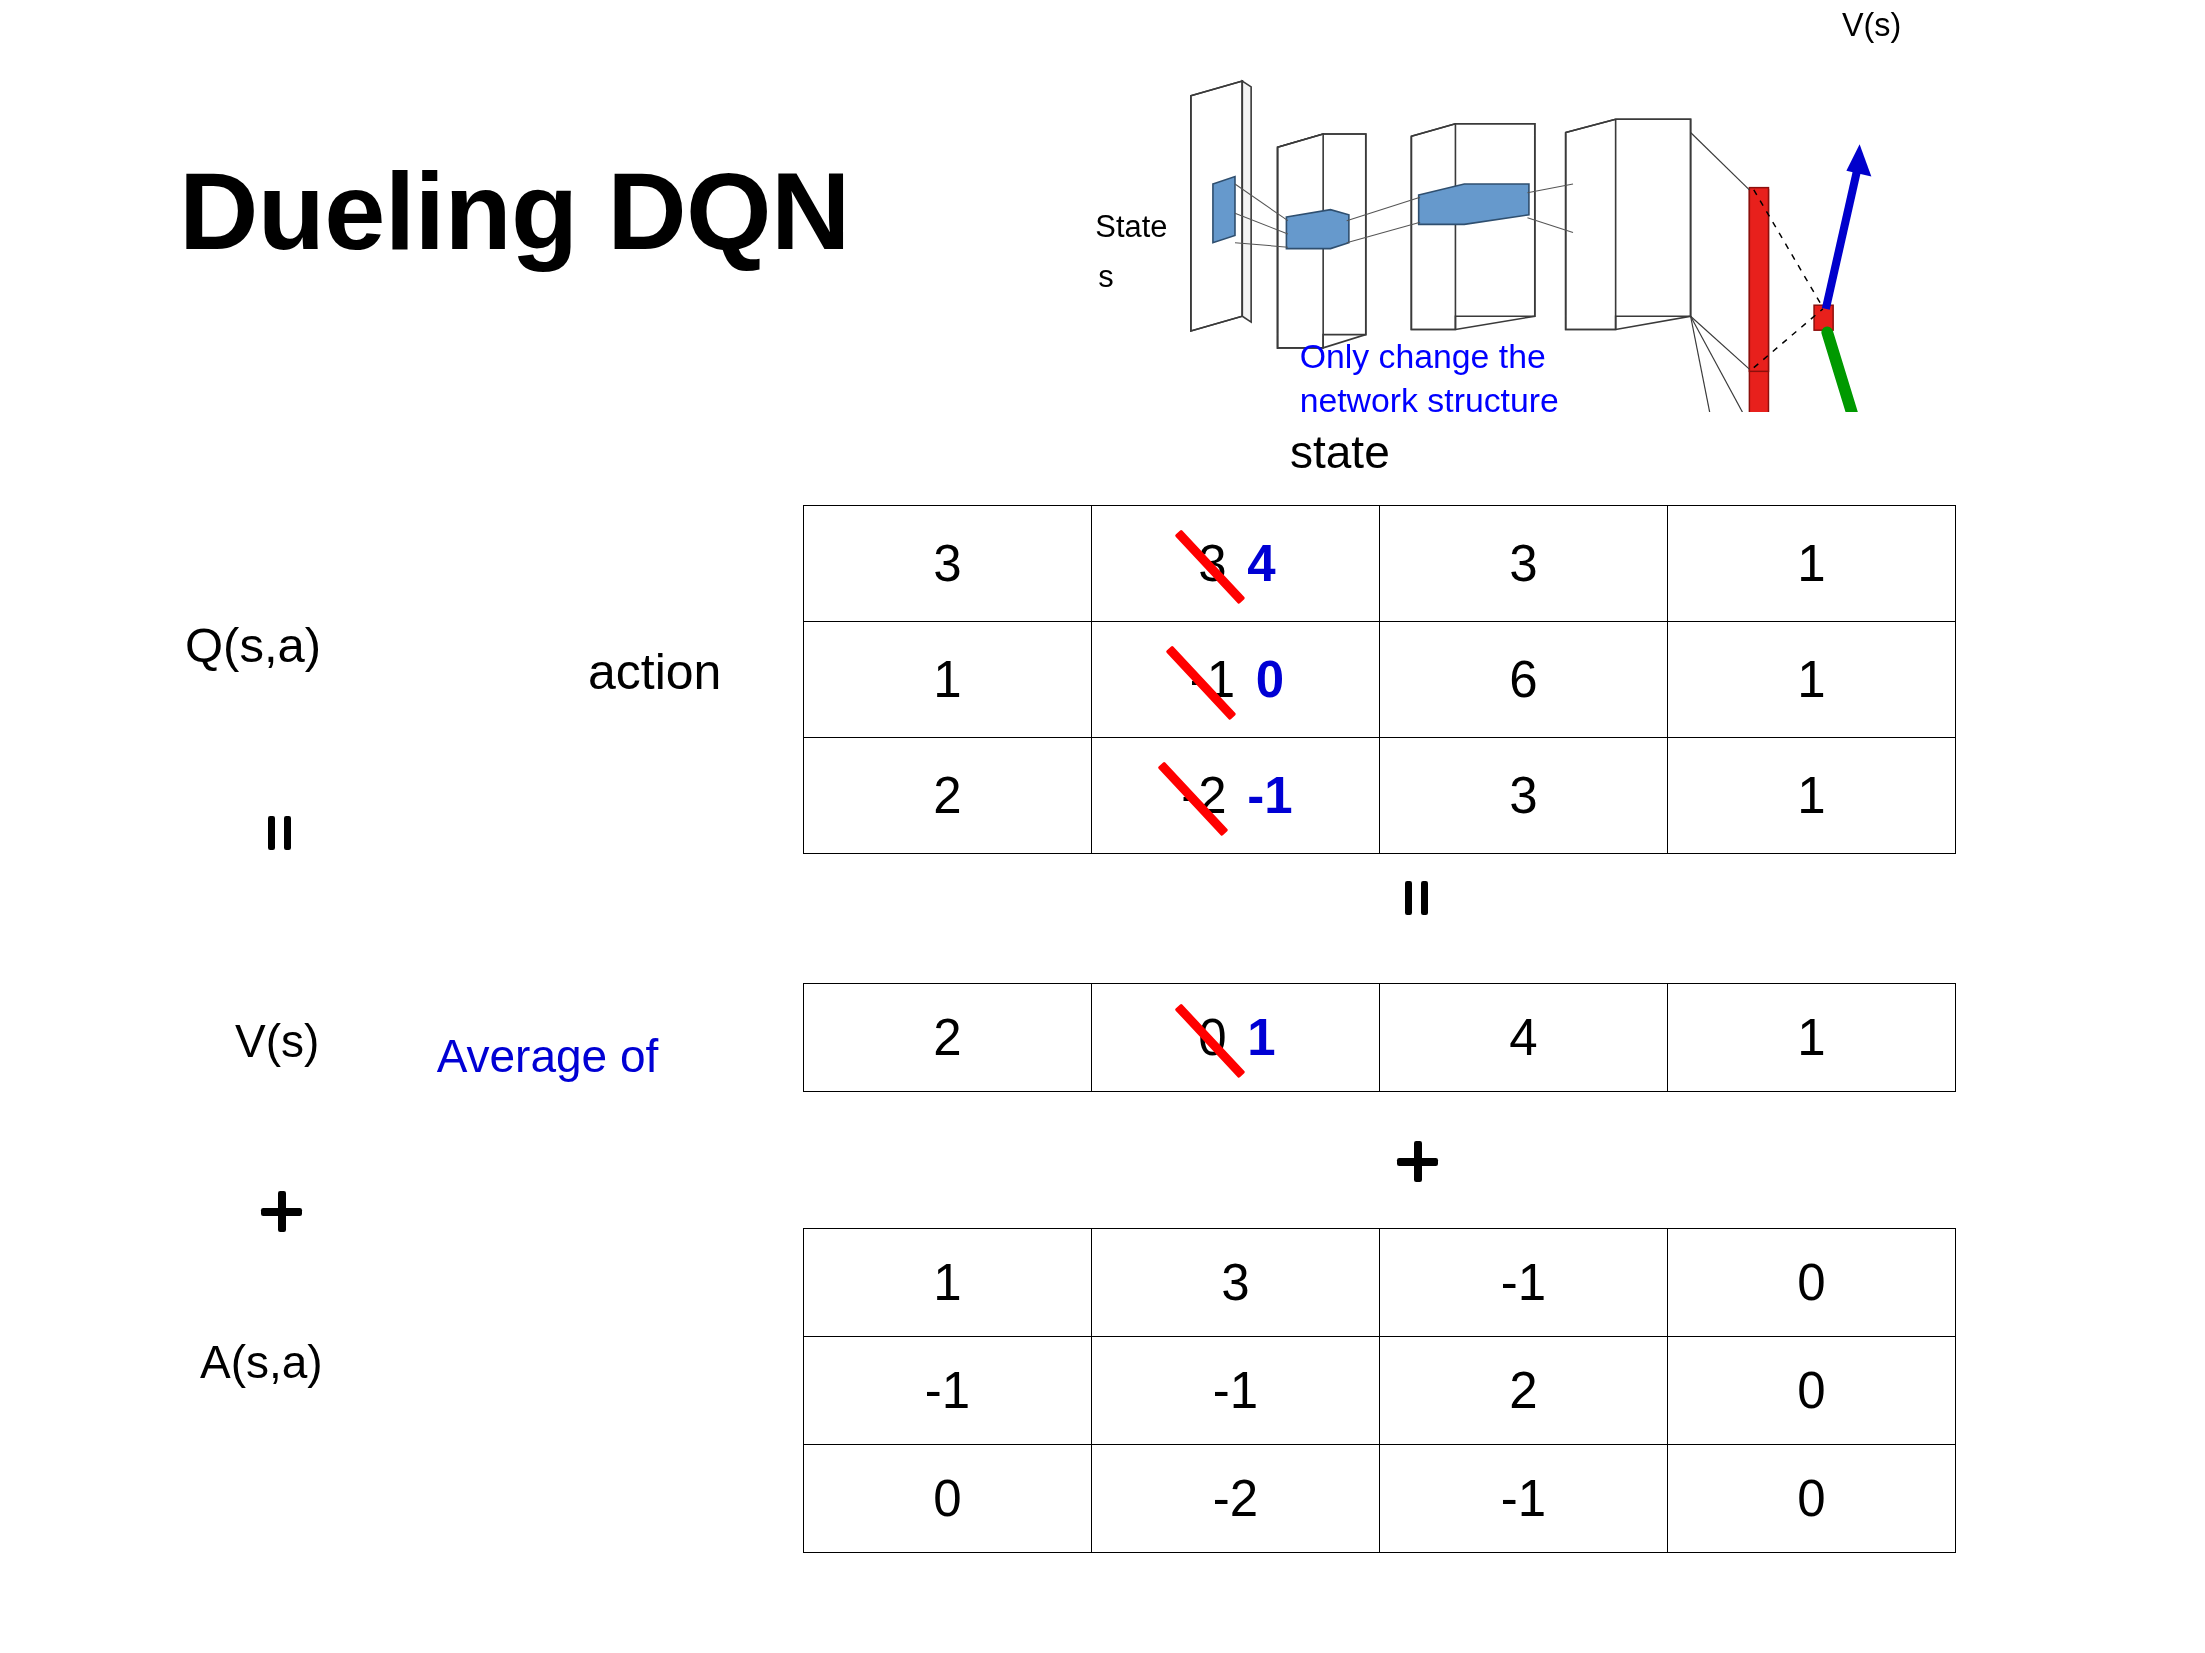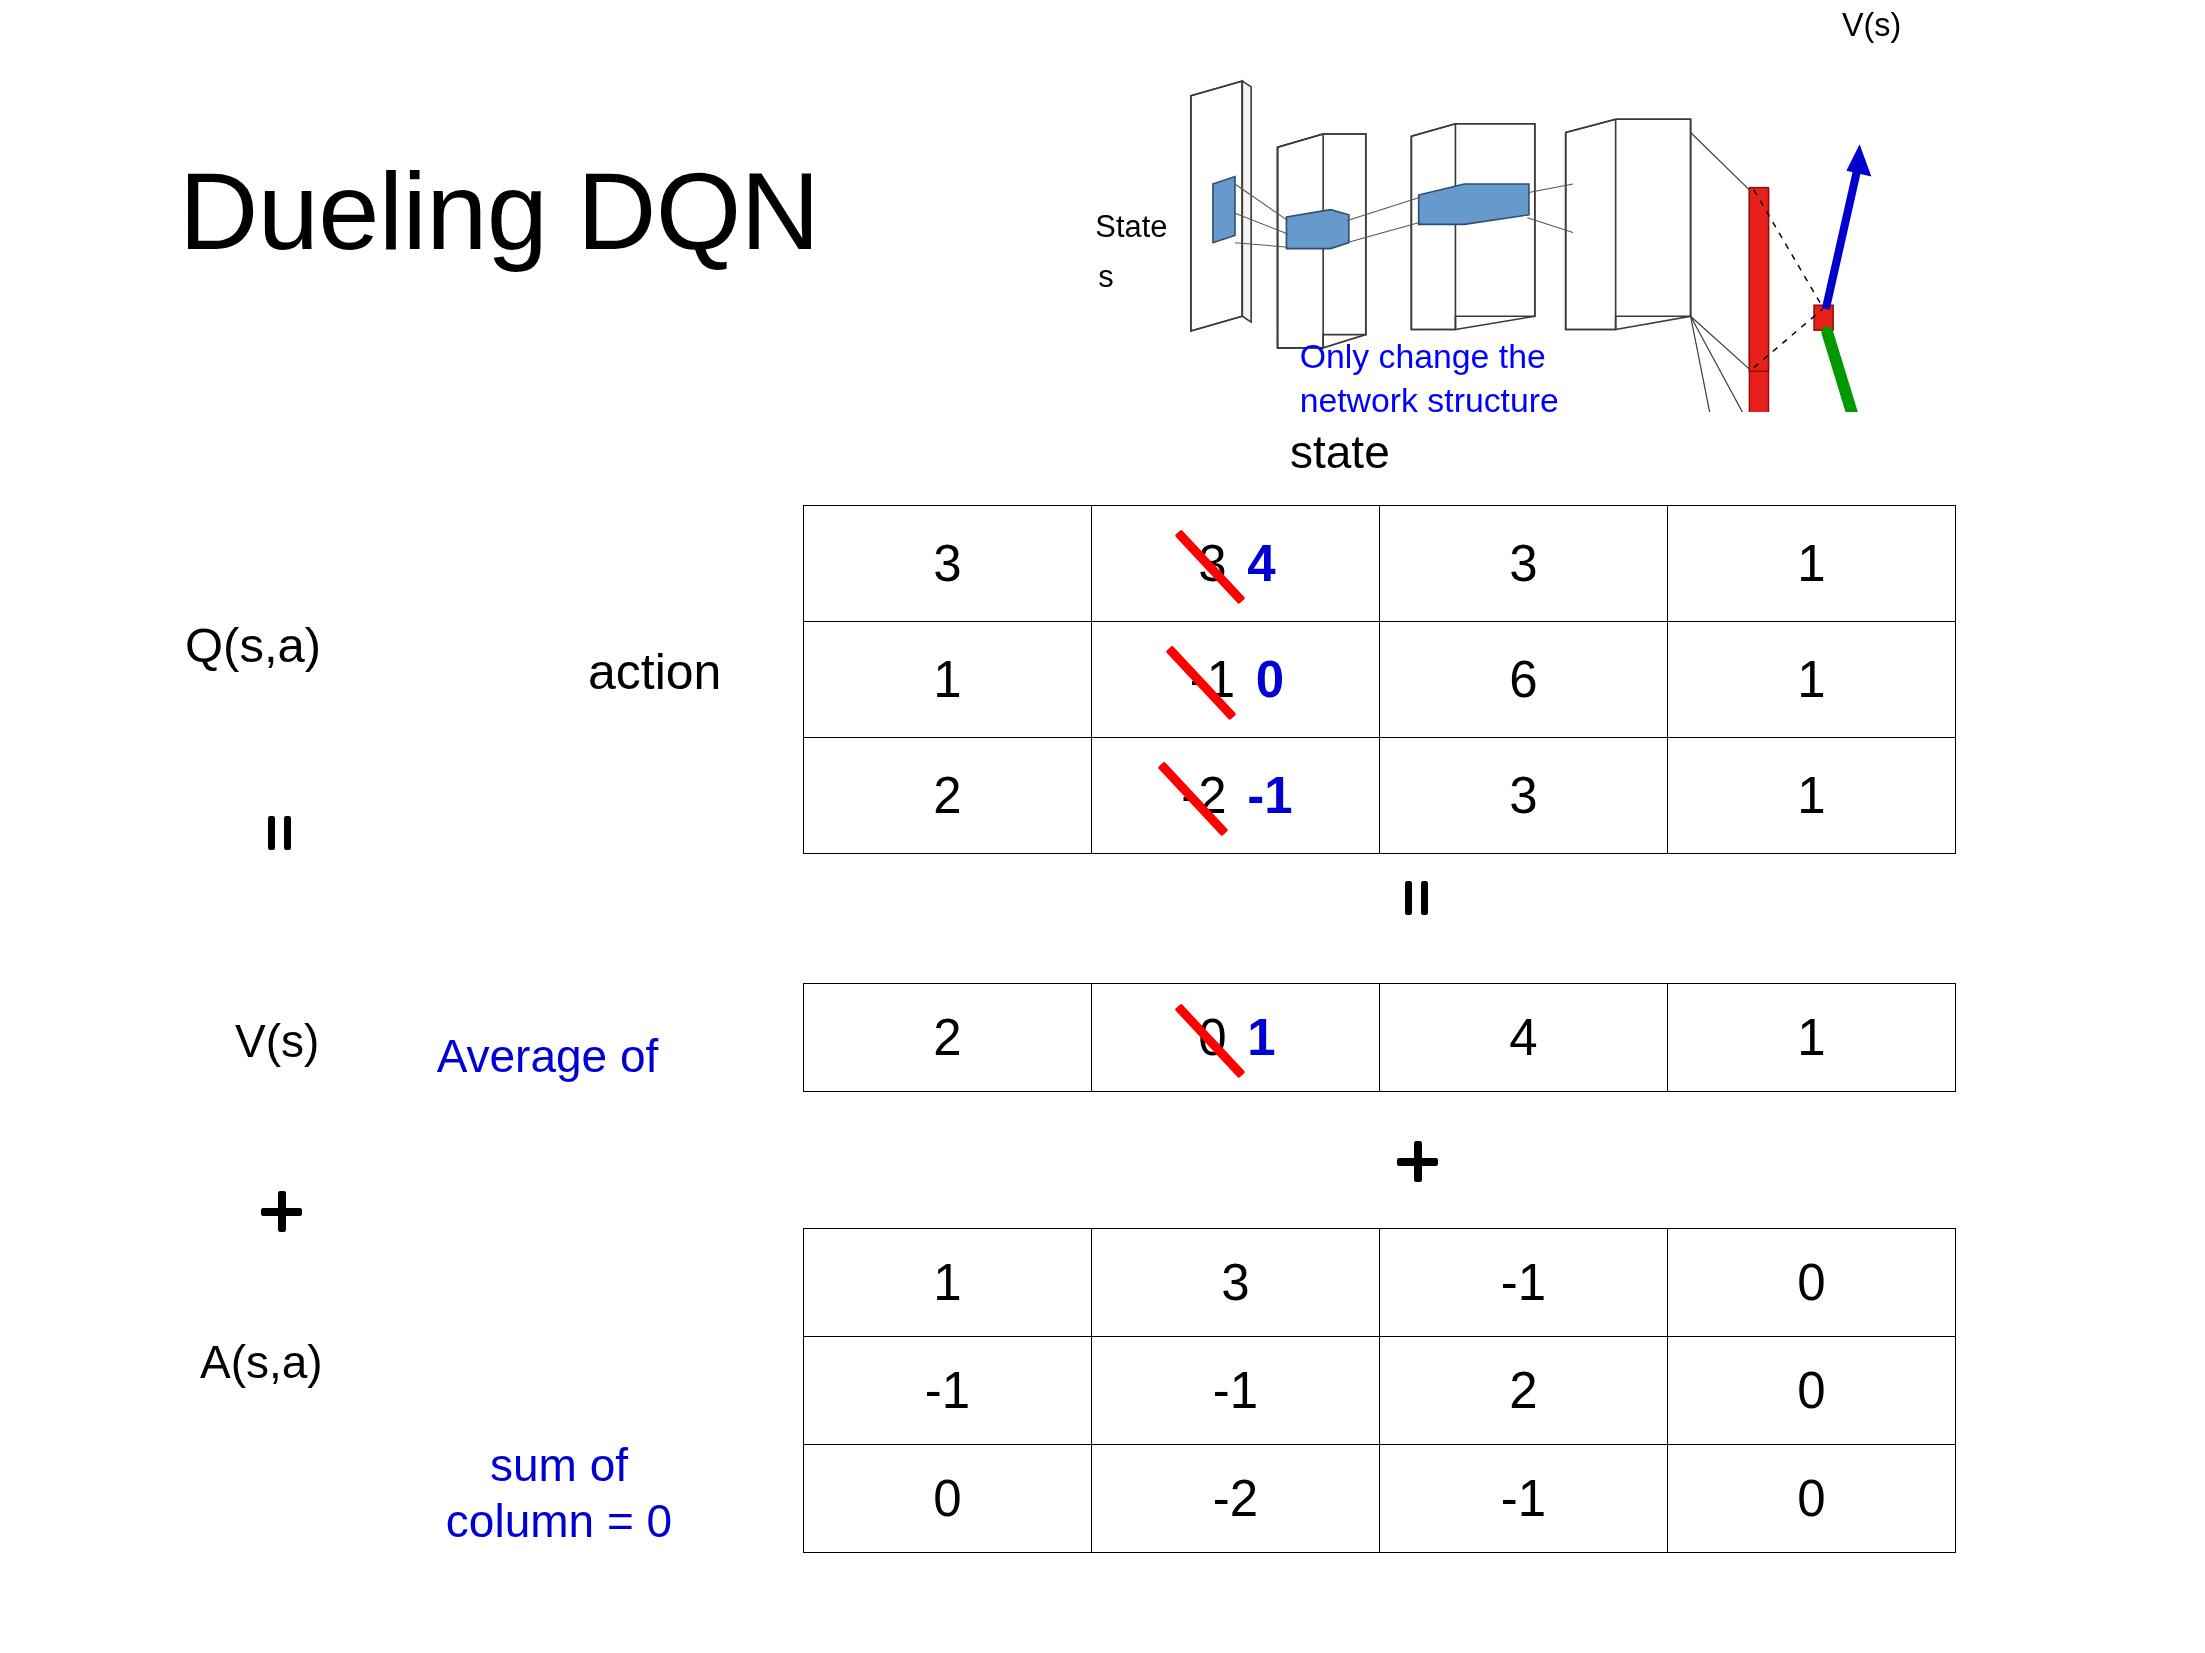--- a/index.html
+++ b/index.html
@@ -18,21 +18,21 @@
   }
 
   
   #slide-title {
     position: absolute;
     left: 179px;
     top: 156px;
     font-size: 110px;
     line-height: 1;
     letter-spacing: -0.7px;
-    font-weight: 400;
+    font-weight: 700;
     white-space: nowrap;
     color: #000000;
   }
 
   
   #net-figure {
     position: absolute;
     left: 1088px;
     top: 0px;
     width: 1117px;
@@ -259,24 +259,20 @@
   <div class="abs" id="label-state">state</div>
   <div class="abs" id="label-action">action</div>
   <div class="abs" id="label-q">Q(s,a)</div>
   <div class="abs" id="label-v">V(s)</div>
   <div class="abs" id="label-a">A(s,a)</div>
 
   <div class="abs blue" id="note-average">
     <div>Average of</div>
   </div>
 
-  <div class="abs blue" id="note-sum">
-    <div>sum of</div>
-    <div>column = 0</div>
-  </div>
 
   <div class="op-eq" id="eq-left">
       <i></i>
       <i></i>
     </div>
   <div class="op-eq" id="eq-mid">
       <i></i>
       <i></i>
     </div>
   <div class="op-plus" id="plus-left">

